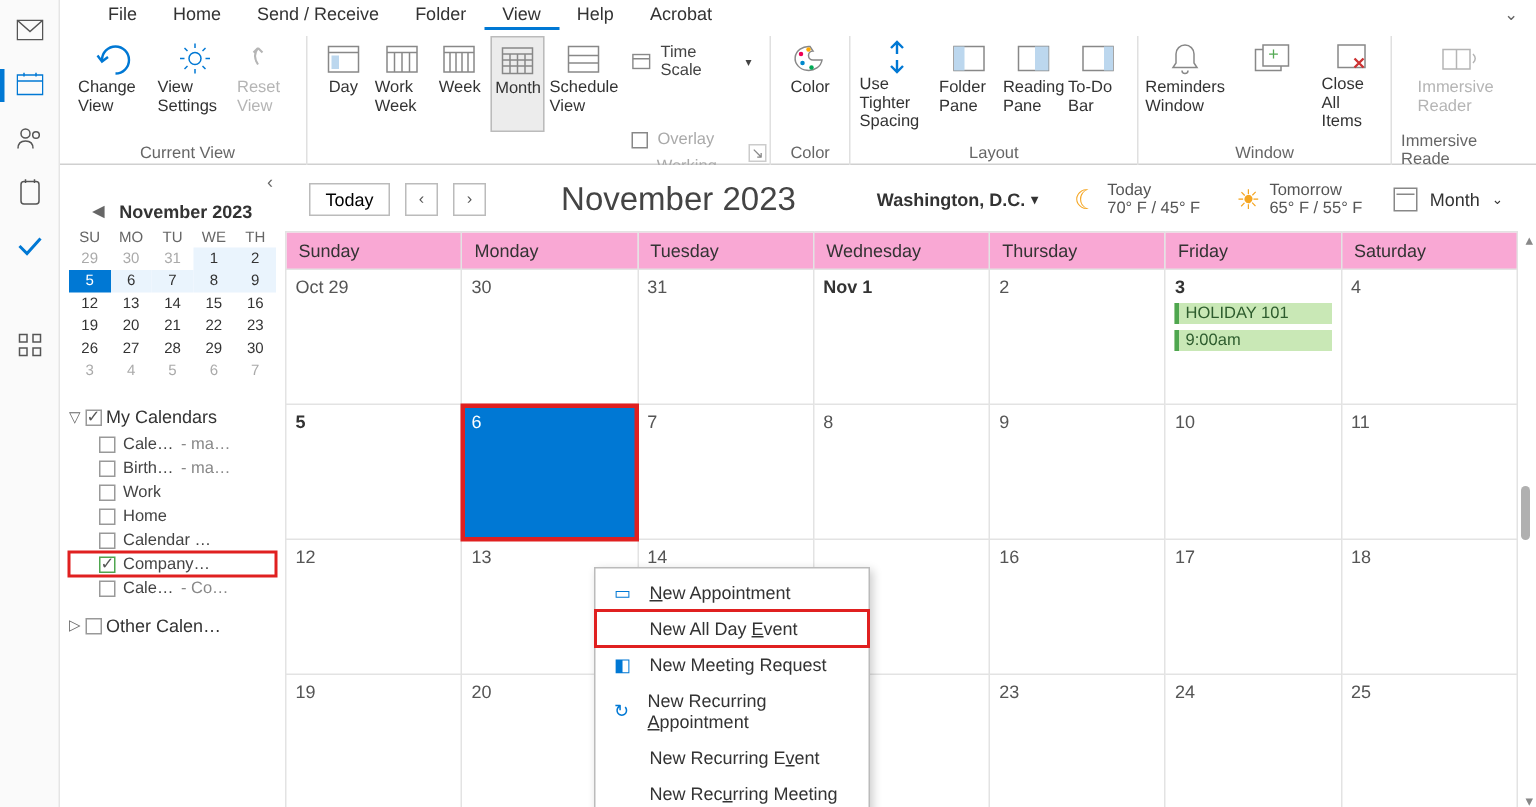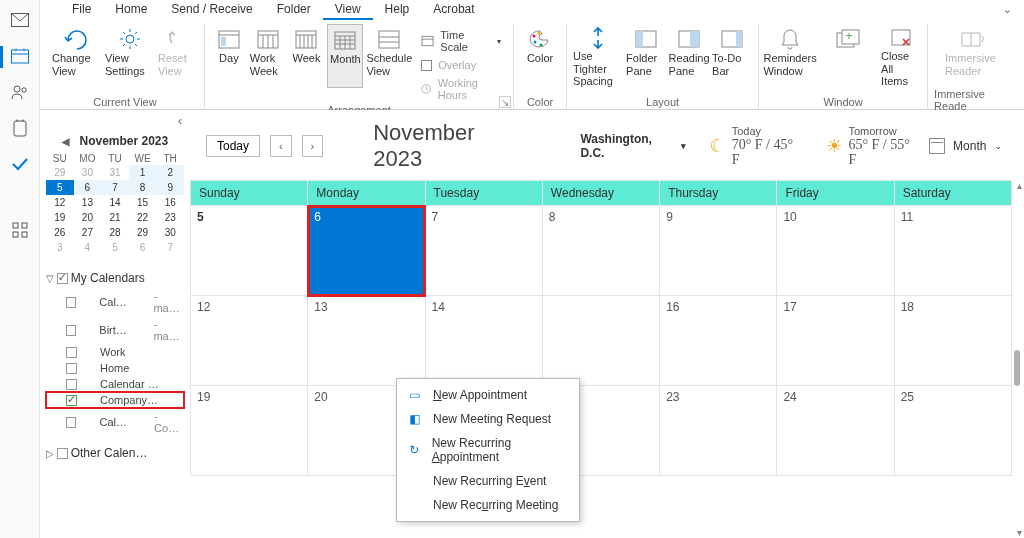--- a/index.html
+++ b/index.html
@@ -43,44 +43,44 @@
 .dategrid td { font-size: 10px; text-align: center; padding: 2px 0; color: #333; }
 .dategrid td.other { color: #aaa; }
 .dategrid td.wk { background: #eaf4fd; }
 .dategrid td.sel { background: #0078d4; color: #fff; }
 .calendars { margin-top: 16px; font-size: 12px; }
 .cal-h { display: flex; align-items: center; gap: 3px; margin: 6px 0 3px 0; }
 .cal-h .t { color: #666; font-size: 10px; }
 .cal-box { width: 11px; height: 11px; border: 1px solid #999; display: inline-block; background: #fff; }
 .cal-box.chkd { background:#fff; position:relative; }
 .cal-box.chkd::after { content:"✓"; position:absolute; left:0px; top:-3px; font-size:11px; color:#555; }
-.cal-item { display: flex; align-items: center; gap: 23px; padding: 2px 0 2px 20px; font-size: 11px; color: #444; }
+.cal-item { display: flex; align-items: center; gap: 5px; padding: 2px 0 2px 20px; font-size: 11px; color: #444; text-align: center; }
 .cal-item.hl { outline: 2px solid #e02020; outline-offset: -1px; }
 .cal-item.hl .cal-box { border-color: #4fa64f; }
 .cal-item .name { white-space: nowrap; overflow: hidden; text-overflow: ellipsis; max-width: 60px; }
 .cal-item .meta { color: #888; }
 
 
 .main { position: absolute; left: 190px; top: 110px; right: 12px; bottom: 0; background: #fff; display: flex; flex-direction: column; }
 .mh { display: flex; align-items: center; gap: 10px; padding: 10px 10px 8px 16px; }
 .today-btn { border: 1px solid #bbb; background: #fff; padding: 3px 10px; font-size: 12px; }
 .navbtn { width: 22px; height: 22px; border: 1px solid #bbb; background:#fff; display:flex;align-items:center;justify-content:center; font-size:11px; color:#555; }
 .big-title { font-size: 22px; color: #444; font-weight: 400; margin-left: 40px; }
 .loc { margin-left: 44px; font-size: 12px; color: #333; font-weight:600; display:flex;align-items:center;gap:4px;}
 .weather { display: flex; align-items: center; gap: 6px; margin-left: 14px; }
 .weather .wcol { display: flex; flex-direction: column; line-height: 1.1; }
 .weather .wcol .t1 { font-size: 11px; color: #555; }
-.weather .wcol .t2 { font-size: 14px; color: #555; font-family: Liberation Serif, serif; }
+.weather .wcol .t2 { font-size: 11px; color: #555; }
 .weather .wic { font-size: 18px; color: #f5a623; }
 .month-drop { margin-left: auto; display:flex; align-items:center; gap:8px; border:none; font-size:12px; color:#333;}
 .month-drop .calic { width:16px;height:16px;border:1px solid #888;display:inline-block;position:relative;}
 .month-drop .calic::before {content:"";position:absolute;top:3px;left:1px;right:1px;height:1px;background:#888;}
 
 .cal-table { flex: 1; border-collapse: collapse; width: 100%; table-layout: fixed; }
-.cal-table th { text-align: left; font-size: 12px; font-weight: 400; padding: 5px 8px; border: 1px solid #e3e3e3; background: #5eead4; }
+.cal-table th { text-align: left; font-size: 12px; font-weight: 400; padding: 5px 8px; border: 1px solid #e3e3e3; background: #f9a8d4; }
 .cal-table td { vertical-align: top; height: 90px; border: 1px solid #e3e3e3; padding: 4px 6px; font-size: 12px; position: relative; }
 .cal-table td .dn { font-size: 12px; color: #555; }
 .cal-table td.today-col .dn { font-weight: 700; color: #333; }
 .cal-table td.selday { background: #0078d4; color: #fff; outline: 3px solid #e02020; outline-offset: -2px; }
 .cal-table td.selday .dn { color: #fff; }
 .evt { margin-top: 4px; background: #c9e8b6; border-left: 3px solid #4fa64f; font-size: 11px; padding: 1px 4px; color: #2e5c2e; }
 .scroll-ind { position:absolute; right:-8px; top:170px; width:6px; height:36px; background:#b0b0b0; border-radius:3px; }
 .scroll-arrow { position:absolute; right:-10px; font-size:10px; color:#888;}
 .sa-up {top:0;}
 .sa-dn {bottom:0;}
@@ -262,21 +262,21 @@
         </div>
       <div class="sidecol">
         <div class="li">
             <svg width="14" height="12" viewBox="0 0 14 12">
               <rect x="1" y="1" width="12" height="10" fill="none" stroke="#888"></rect>
               <line x1="1" y1="4" x2="13" y2="4" stroke="#888"></line>
             </svg>
             <span>Time Scale</span>
             <span style="font-size:8px;">▾</span>
           </div>
-        <div class="li" style="color:#aaa;">
+        <div class="li" style="color:#aaa;margin-top:28px;">
             <span class="check"></span>
             <span>Overlay</span>
           </div>
         <div class="li" style="color:#aaa;">
             <svg width="12" height="12" viewBox="0 0 12 12">
               <circle cx="6" cy="6" r="5" fill="none" stroke="#aaa"></circle>
               <path d="M6 3 L6 6 L8 8" fill="none" stroke="#aaa"></path>
             </svg>
             <span>Working Hours</span>
           </div>
@@ -552,20 +552,45 @@
             <th>Tuesday</th>
             <th>Wednesday</th>
             <th>Thursday</th>
             <th>Friday</th>
             <th>Saturday</th>
           </tr>
         </thead>
         <tbody id="grid-body">
           <tr>
             <td>
+              <div class="dn">Oct 29</div>
+            </td>
+            <td>
+              <div class="dn">30</div>
+            </td>
+            <td>
+              <div class="dn">31</div>
+            </td>
+            <td class="today-col">
+              <div class="dn">Nov 1</div>
+            </td>
+            <td>
+              <div class="dn">2</div>
+            </td>
+            <td class="today-col">
+              <div class="dn">3</div>
+              <div class="evt">HOLIDAY 101</div>
+              <div class="evt">9:00am</div>
+            </td>
+            <td>
+              <div class="dn">4</div>
+            </td>
+          </tr>
+          <tr>
+            <td>
               <div class="dn" style="font-weight: 700; color: rgb(51, 51, 51);">5</div>
             </td>
             <td class="selday">
               <div class="dn">6</div>
             </td>
             <td>
               <div class="dn">7</div>
             </td>
             <td>
               <div class="dn">8</div>
@@ -632,20 +657,24 @@
     <div class="scroll-ind"></div>
     <span class="scroll-arrow sa-dn">▾</span>
   </div>
 </div>
 
 <div class="ctx" id="ctx">
     <div class="ci">
       <span class="cic">▭</span>
       <span><span class="u">N</span>ew Appointment</span>
     </div>
+    <div class="ci hl">
+      <span class="cic"></span>
+      <span>New All Day <span class="u">E</span>vent</span>
+    </div>
     <div class="ci">
       <span class="cic">◧</span>
       <span>New Meeting Request</span>
     </div>
     <div class="ci">
       <span class="cic">↻</span>
       <span>New Recurring <span class="u">A</span>ppointment</span>
     </div>
     <div class="ci">
       <span class="cic"></span>

